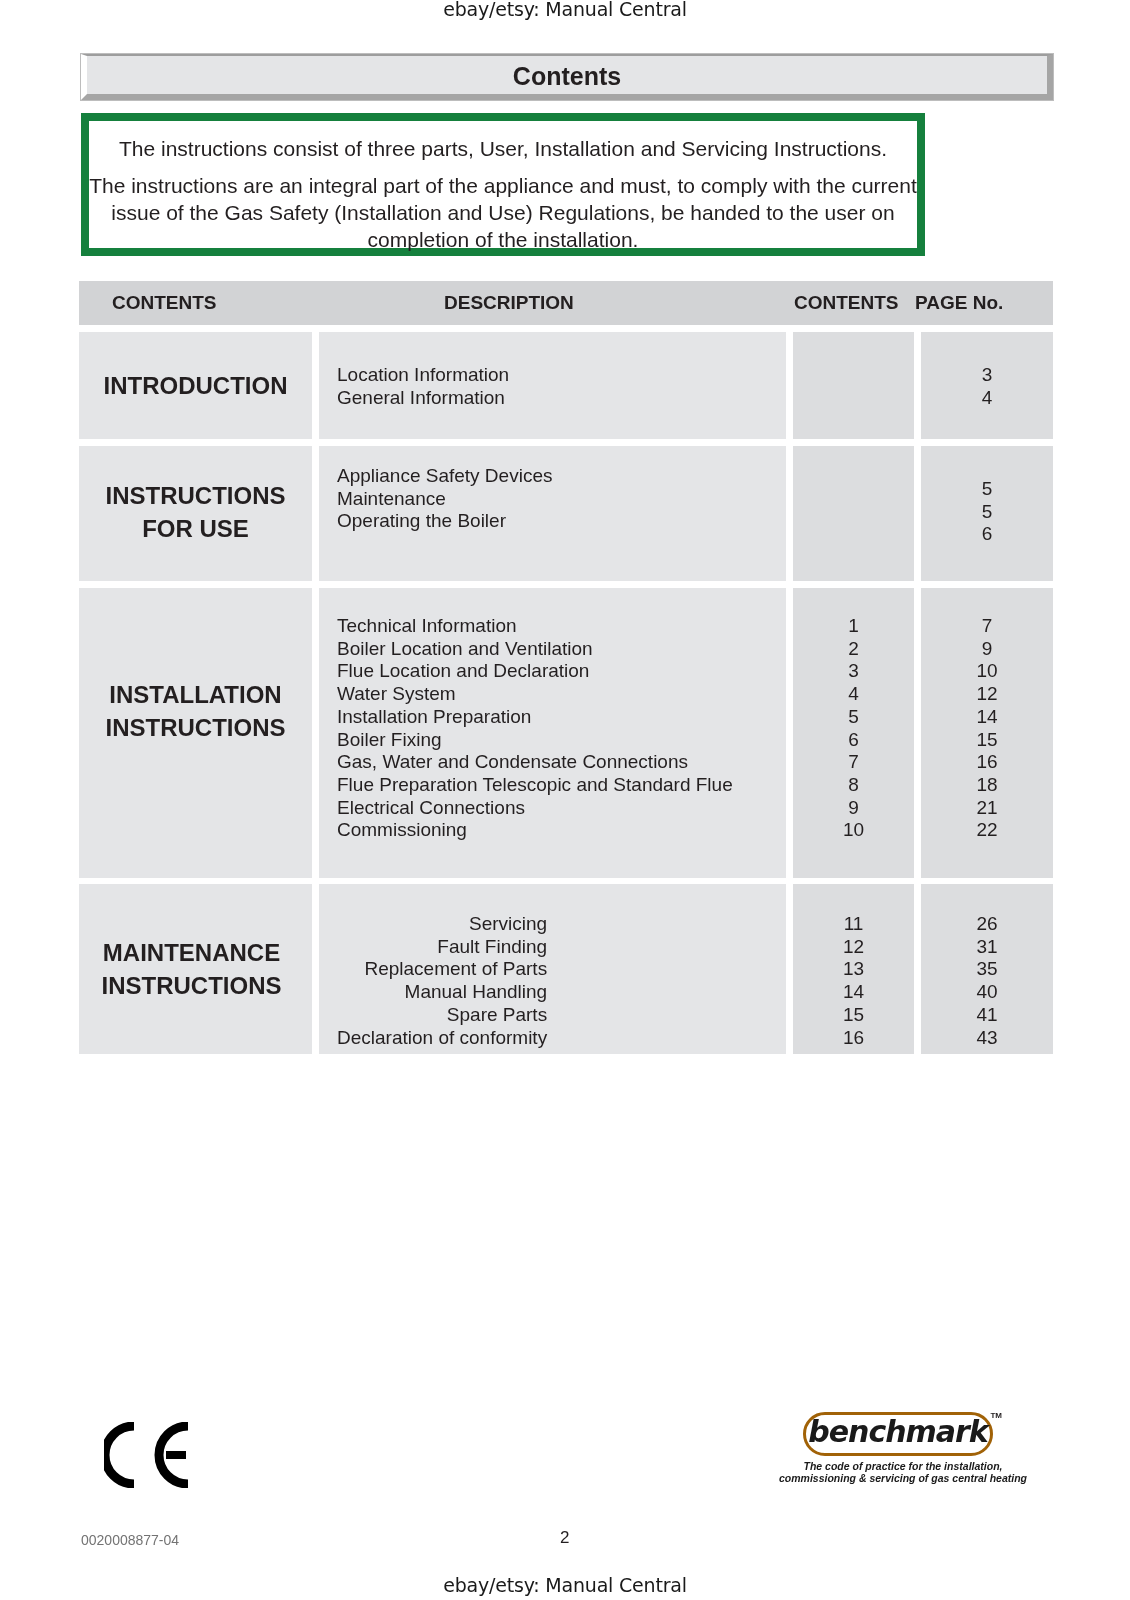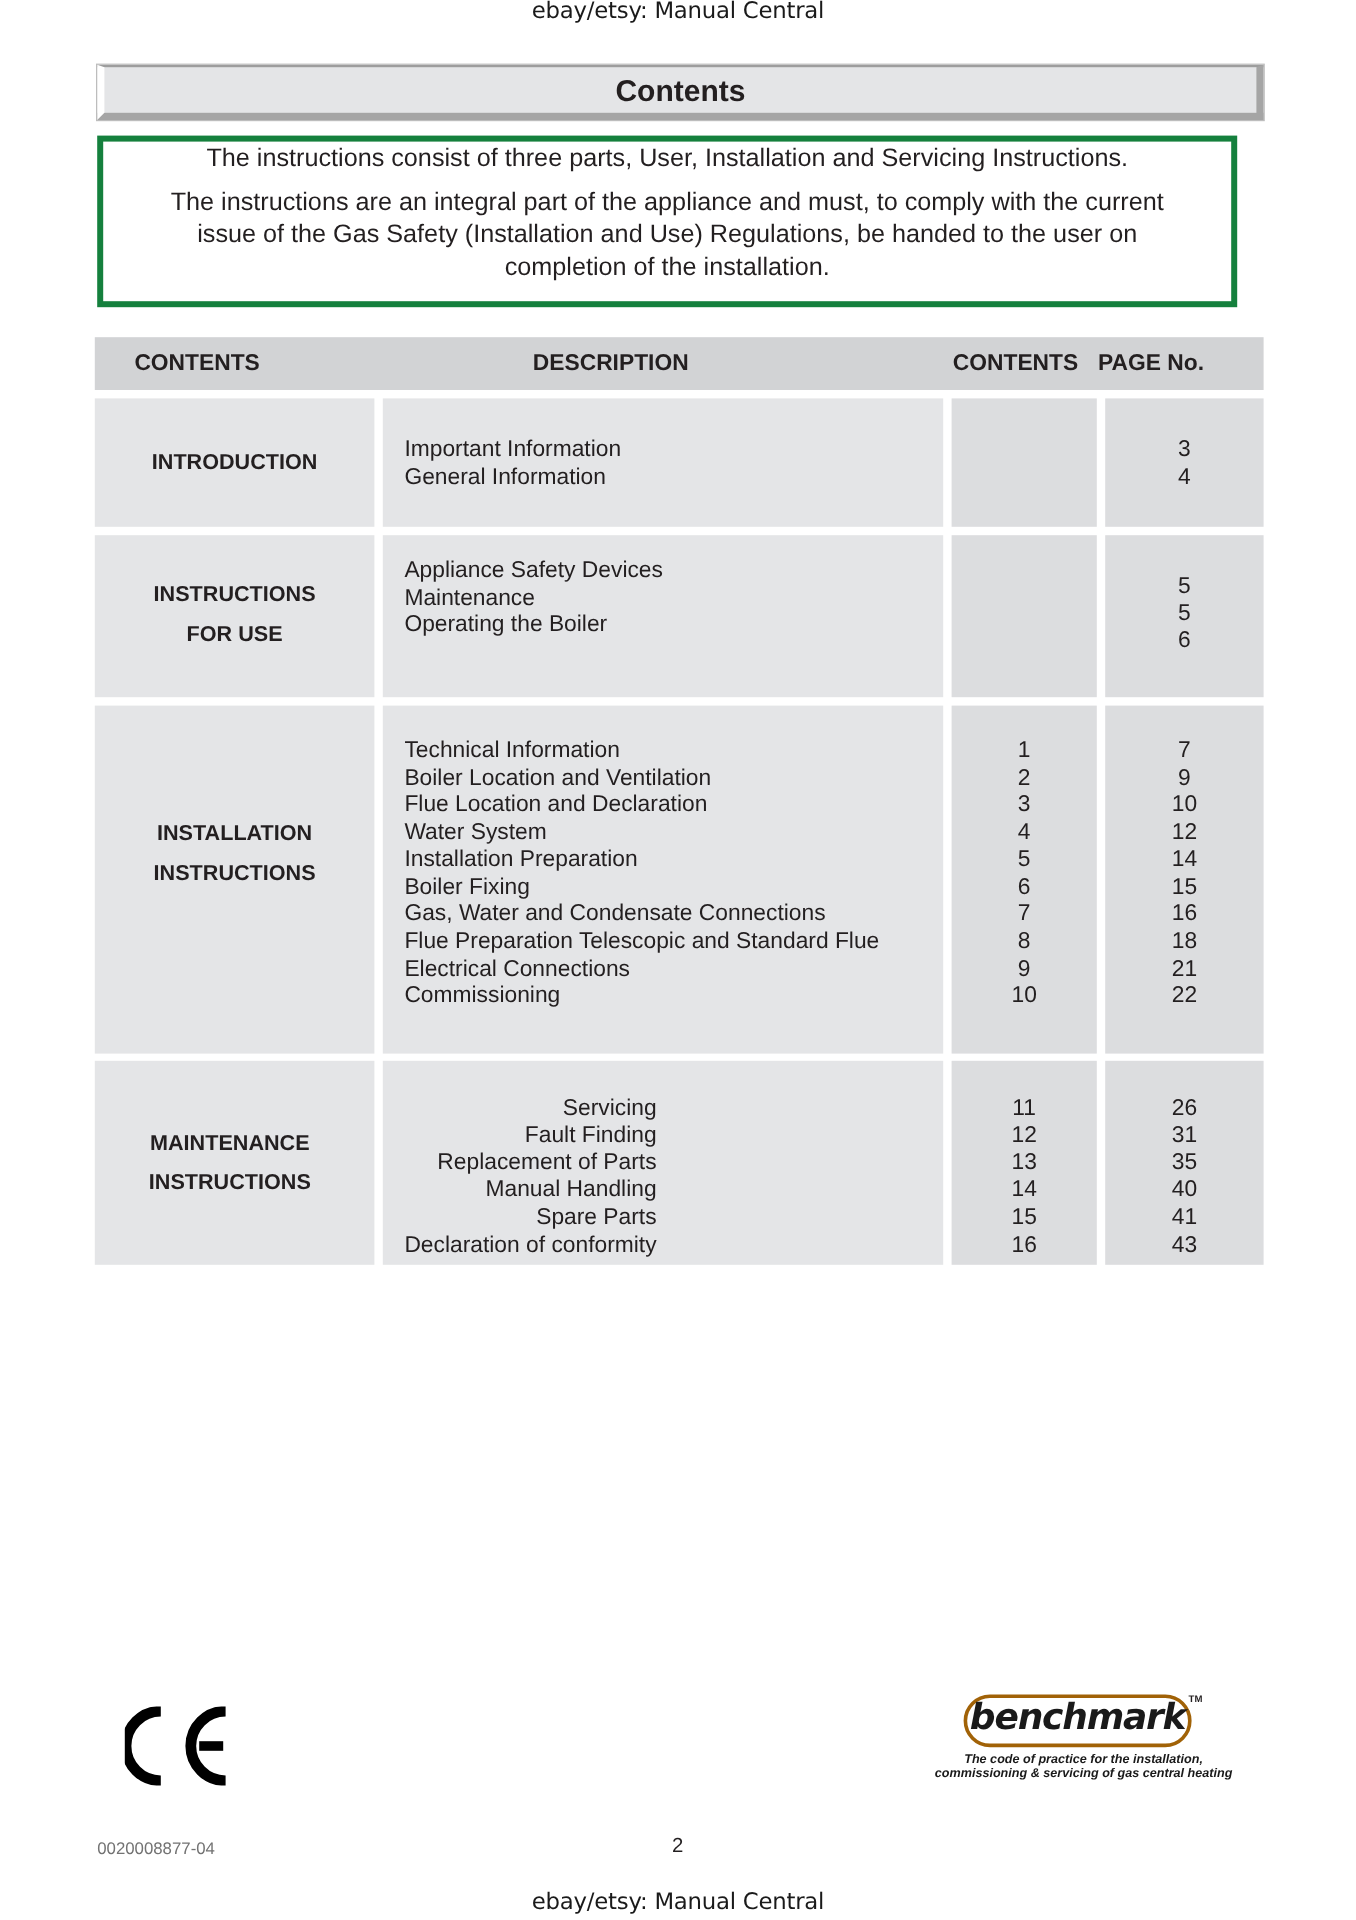--- a/index.html
+++ b/index.html
@@ -50,29 +50,29 @@
       font-size: 25px;
       line-height: 40px;
       color: #231f20;
     }
 
     
     .intro-box {
       position: absolute;
       left: 81px;
       top: 113px;
-      width: 950px;
+      width: 844px;
       height: 143px;
       box-sizing: border-box;
-      border: 5px solid #15803d;
+      border: 8px solid #15803d;
       text-align: center;
       font-size: 21px;
       line-height: 27px;
       color: #231f20;
-      padding-top: 0;
+      padding-top: 14px;
     }
     .intro-box p { margin: 0; }
     .intro-box p.first { margin-bottom: 10px; }
 
     
     .toc-header {
       position: absolute;
       left: 79px;
       top: 281px;
       width: 974px;
@@ -104,21 +104,21 @@
     .cell.desc { left: 240px; width: 467px; }
     .cell.sec { left: 714px; width: 121px; background: #dcdddf; }
     .cell.page { left: 842px; width: 132px; background: #dcdddf; }
 
     .cat-label {
       position: absolute;
       left: 0;
       width: 233px;
       text-align: center;
       font-weight: bold;
-      font-size: 18px;
+      font-size: 24px;
       line-height: 33px;
       color: #231f20;
     }
     .lines {
       position: absolute;
       font-size: 19px;
       line-height: 22.7px;
       color: #231f20;
     }
     .lines div { white-space: nowrap; }
@@ -220,21 +220,21 @@
 
 <div class="section-row" style="top:332px;height:107px;">
   <div class="cell cat"></div>
   <div class="cell desc"></div>
   <div class="cell sec"></div>
   <div class="cell page"></div>
   <div class="cat-label" style="top:37px;">
     <div>INTRODUCTION</div>
   </div>
   <div class="lines desc-lines" style="top:32px;">
-    <div>Important Information</div>
+    <div>Location Information</div>
     <div>General Information</div>
   </div>
   <div class="lines page-lines" style="top:32px;">
     <div>3</div>
     <div>4</div>
   </div>
 </div>
 
 <div class="section-row" style="top:446px;height:135px;">
   <div class="cell cat"></div>

